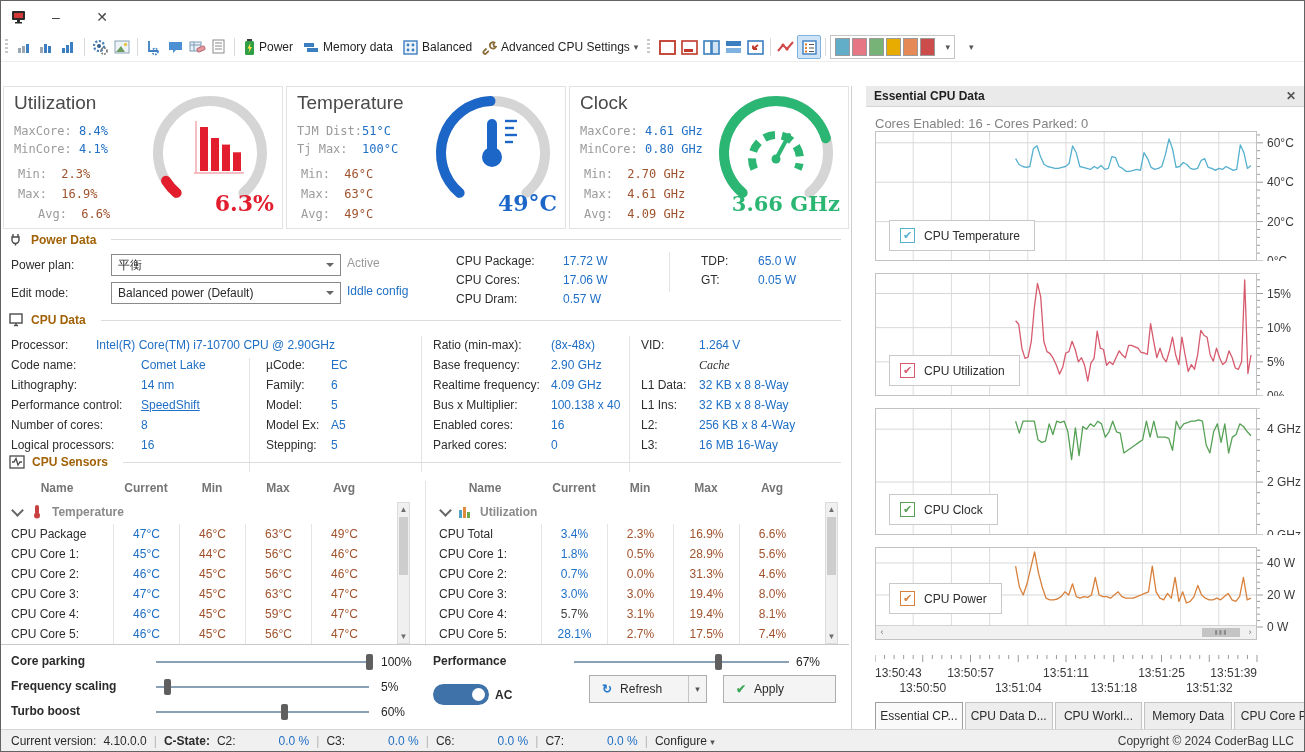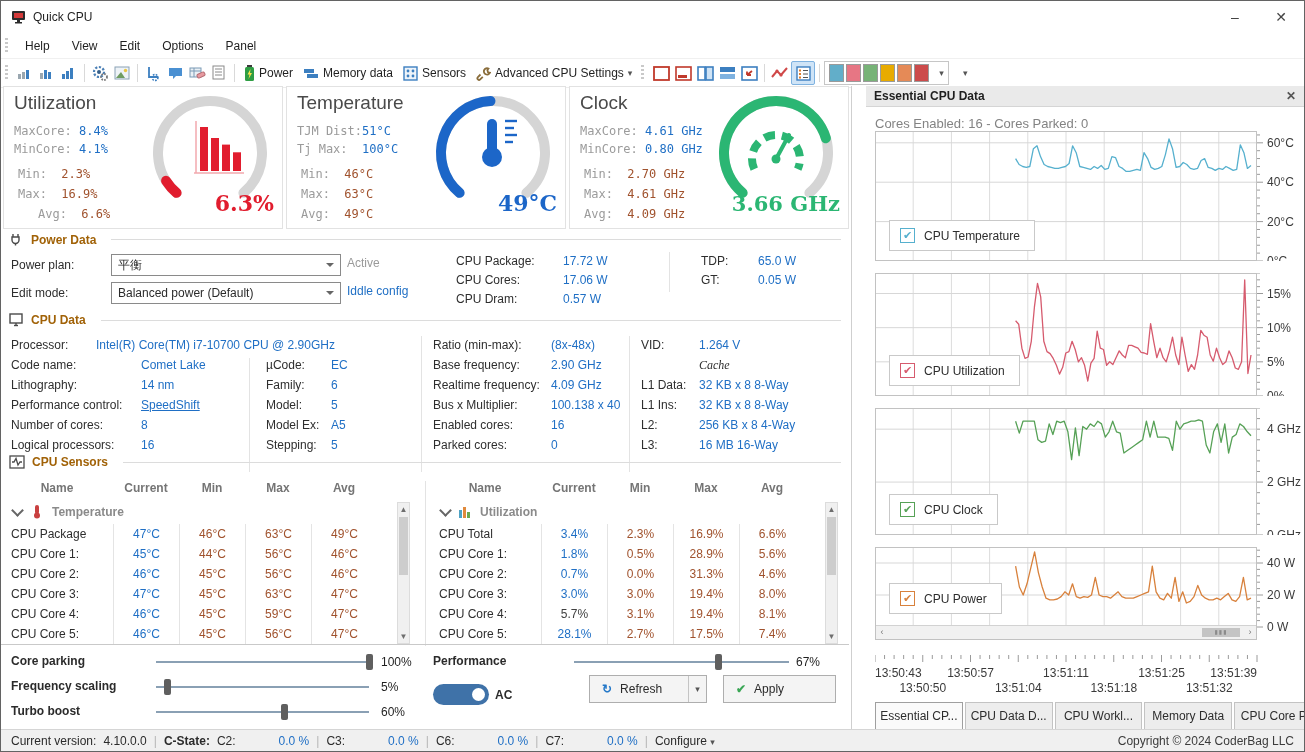--- a/index.html
+++ b/index.html
@@ -105,29 +105,24 @@
 
   <div class="titlebar">
     <span class="app-ico">
       <svg width="16" height="16">
           <rect x="1" y="2" width="13" height="9" rx="1" fill="#2b2b2b"></rect>
           <rect x="3" y="4" width="9" height="5" fill="#d43a3a"></rect>
           <rect x="6" y="11" width="3" height="2" fill="#2b2b2b"></rect>
           <rect x="4" y="13" width="7" height="1.5" fill="#2b2b2b"></rect>
         </svg>
     </span>
-    <span class="win-title">Quick CPU</span>
     <span class="wbtn">–</span>
     <span class="wbtn">✕</span>
   </div>
 
-  <div class="menubar">
-    <span class="grip"></span>
-    <span id="menu-items"><span class="menu-item">Help</span><span class="menu-item">View</span><span class="menu-item">Edit</span><span class="menu-item">Options</span><span class="menu-item">Panel</span></span>
-  </div>
 
   <div class="toolbar">
     <span class="grip"></span>
     <span class="tb-ico">
         <svg width="16" height="16">
           <rect x="1" y="9" width="3" height="5" fill="#9aa7b0"></rect>
           <rect x="5" y="7" width="3" height="7" fill="#9aa7b0"></rect>
           <rect x="9" y="5" width="3" height="9" fill="#3c7fc0"></rect>
         </svg>
       </span>
@@ -205,21 +200,21 @@
       <span>Memory data</span>
     </span>
     <span class="tb-btn">
       <svg width="15" height="15">
           <rect x="1" y="1" width="13" height="13" fill="#eef4fa" stroke="#3c7fc0" stroke-width="1.4"></rect>
           <circle cx="5" cy="5" r="1.4" fill="#3c7fc0"></circle>
           <circle cx="10" cy="5" r="1.4" fill="#3c7fc0"></circle>
           <circle cx="5" cy="10" r="1.4" fill="#3c7fc0"></circle>
           <circle cx="10" cy="10" r="1.4" fill="#3c7fc0"></circle>
         </svg>
-      <span>Sensors</span>
+      <span>Balanced</span>
     </span>
     <span class="tb-btn">
       <svg width="15" height="15">
           <path d="M12.5 2.5 a3.2 3.2 0 1 0 1.5 4.2 l-2-0.4 -0.6-2.2 z M4.5 8.5 l-2.6 2.6 a1.6 1.6 0 0 0 2.3 2.3 l2.6-2.6" fill="none" stroke="#8a6d3b" stroke-width="1.8"></path>
         </svg>
       <span>Advanced CPU Settings</span>
       <span class="caret">▾</span>
     </span>
     <span class="grip"></span>
     <span class="tb-ico">

